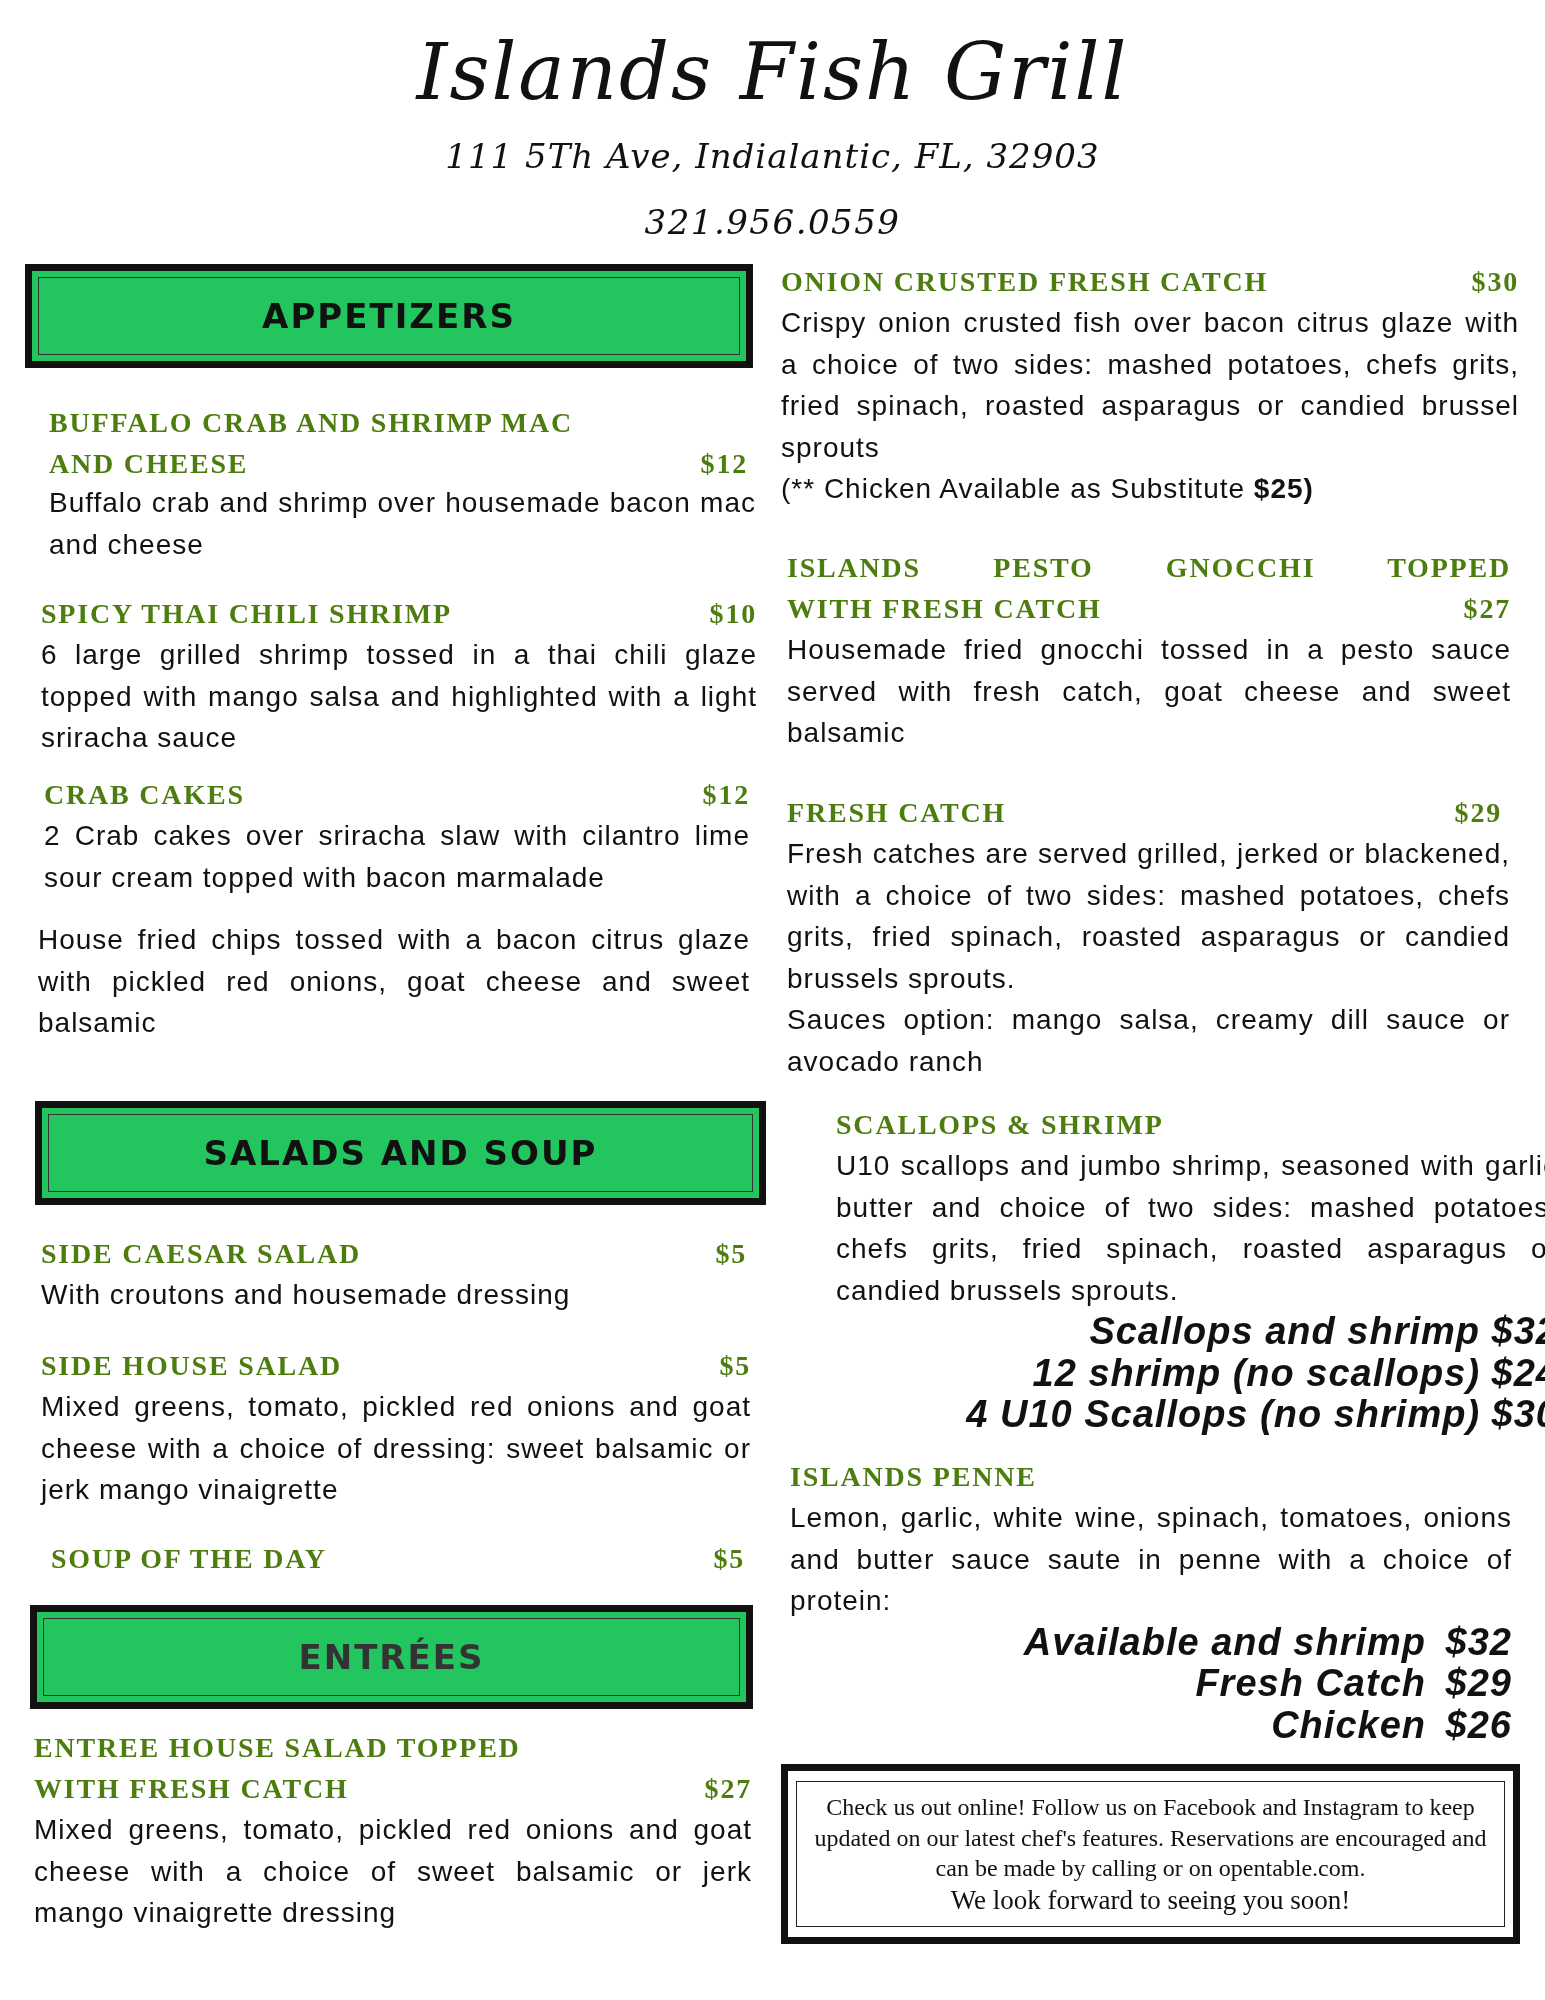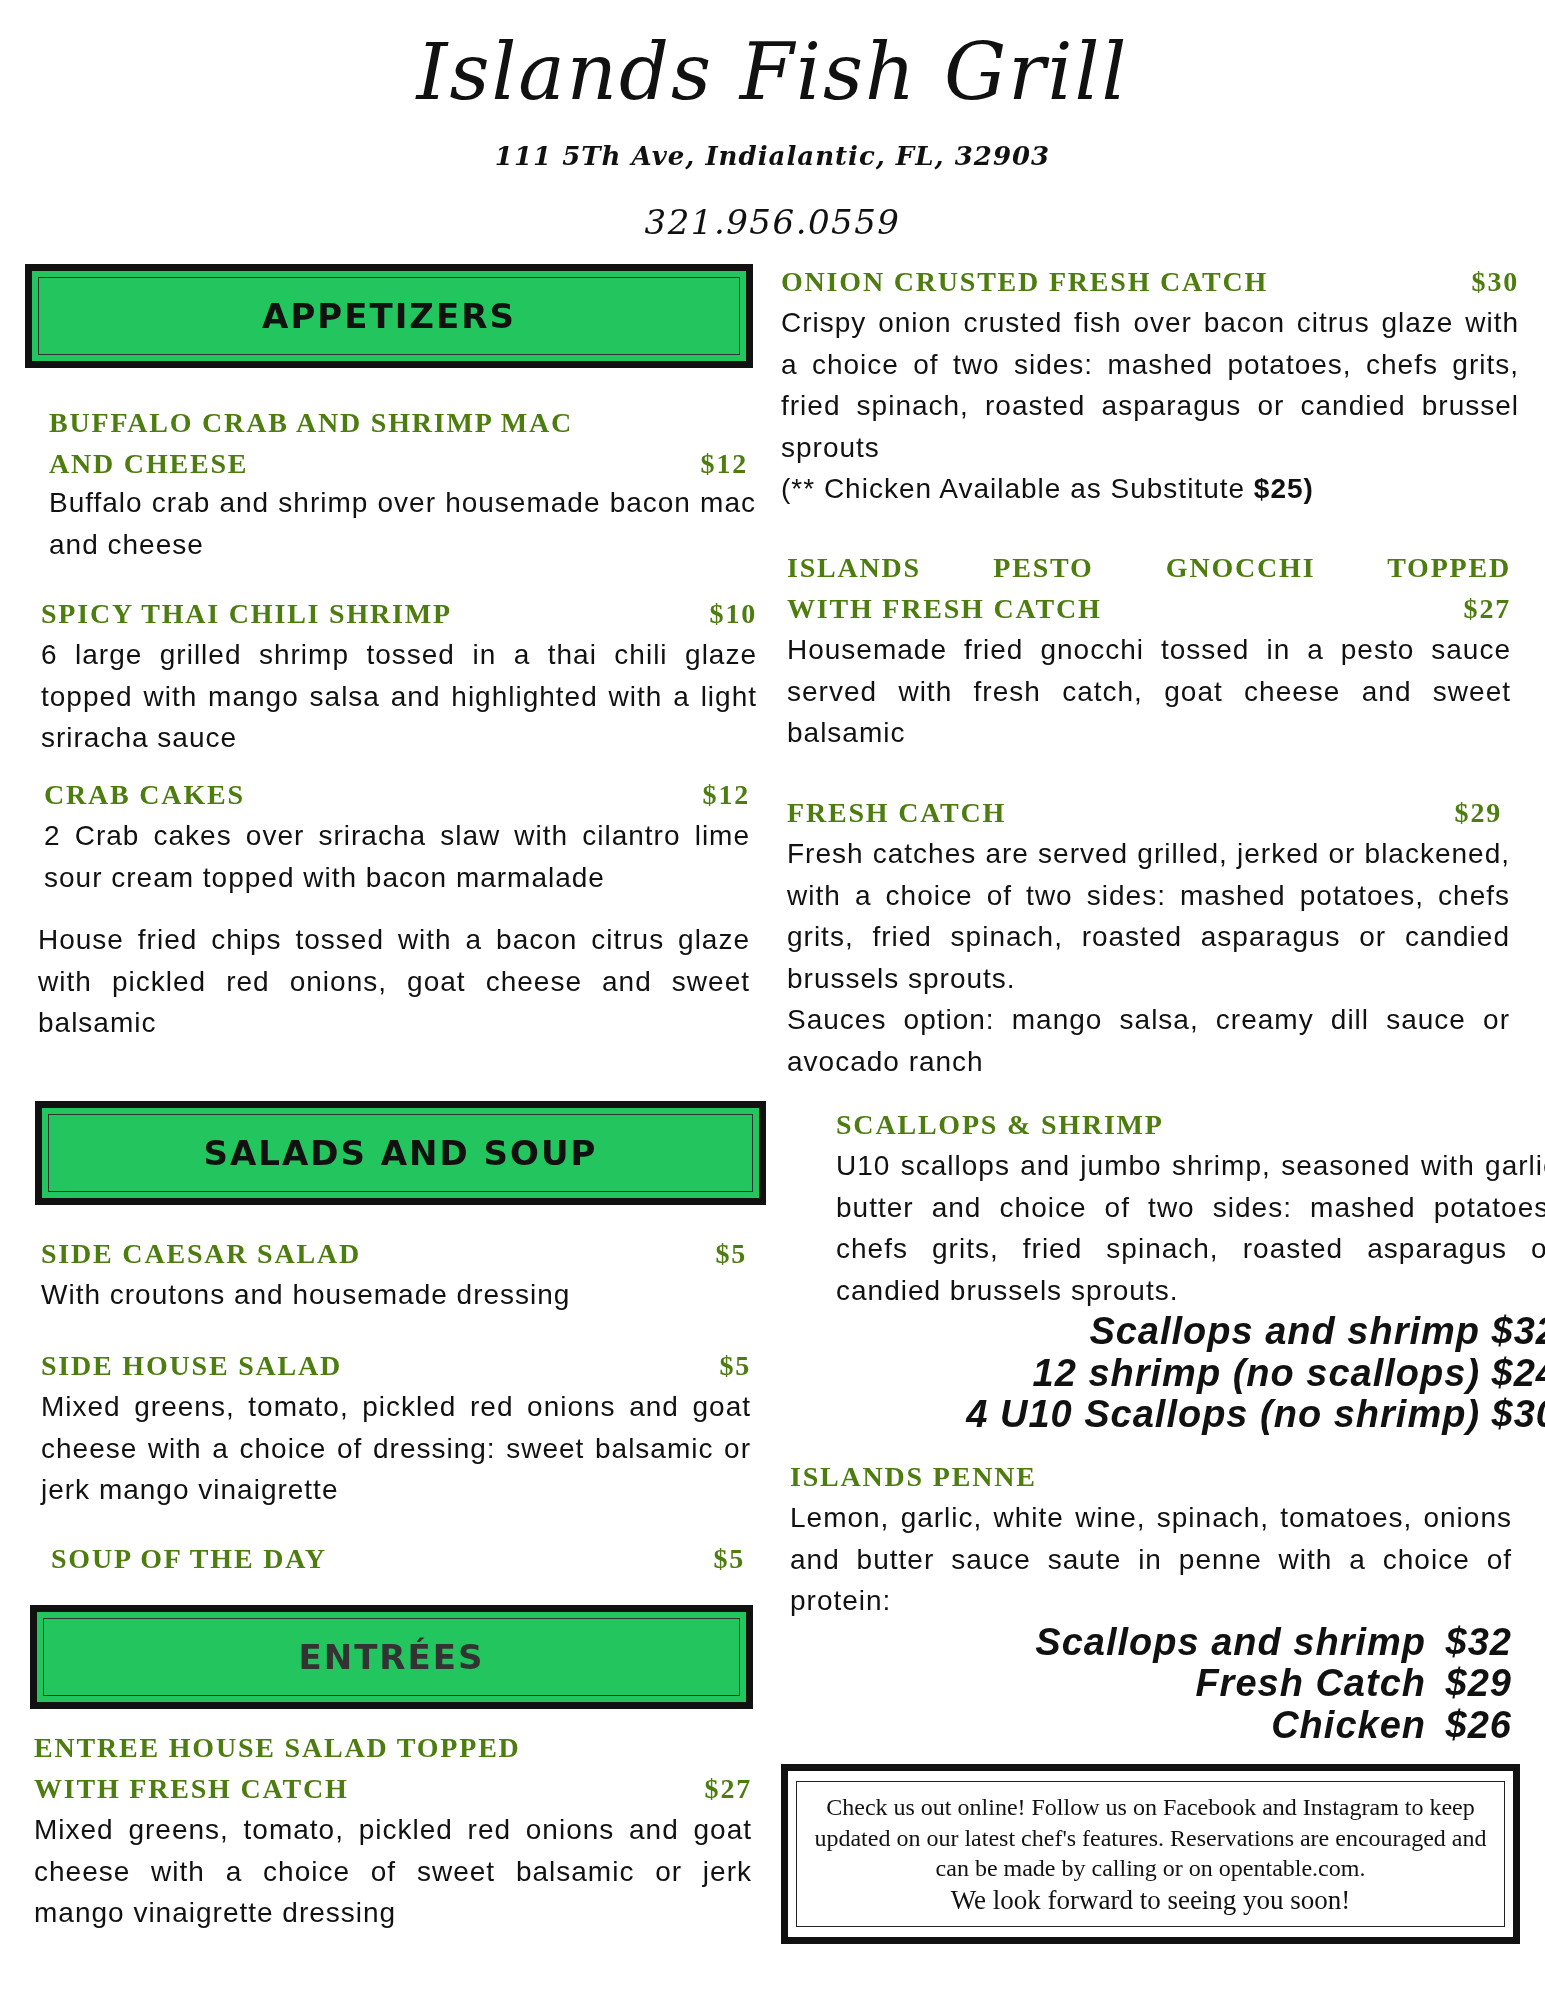--- a/index.html
+++ b/index.html
@@ -1,21 +1,21 @@
 <!DOCTYPE html>
 <html><head>
   <meta charset="utf-8">
   <style>
     * { box-sizing: border-box; margin: 0; padding: 0; }
     html, body { width: 1545px; height: 2000px; background: #ffffff; overflow: hidden; }
     body { position: relative; color: #111; font-family: "Liberation Sans", sans-serif; }
 
     .header { position: absolute; left: 0; width: 1545px; text-align: center; font-family: "DejaVu Serif", serif; font-style: italic; color: #111; }
     .title { top: 22px; font-size: 78px; letter-spacing: 2px; line-height: 100px; }
-    .address { top: 132px; font-size: 26px; letter-spacing: 1px; line-height: 48px; font-weight: bold; }
+    .address { top: 132px; font-size: 34px; letter-spacing: 1px; line-height: 48px; }
     .phone { top: 198px; font-size: 34px; letter-spacing: 1.5px; line-height: 48px; }
 
     .section-box { position: absolute; border: 7px solid #111; background: #22c55e; }
     .section-box .inner { position: absolute; left: 6px; right: 6px; top: 6px; bottom: 6px; border: 1.5px solid #333; display: flex; align-items: center; justify-content: center; }
     .section-box .label { font-family: "DejaVu Sans", sans-serif; font-weight: bold; font-size: 34px; letter-spacing: 2px; color: #111; }
     .section-box .label.grey { color: #333; }
 
     .item { position: absolute; }
     .item-head { display: flex; justify-content: space-between; align-items: flex-end; font-family: "Liberation Serif", serif; font-weight: bold; font-size: 28px; letter-spacing: 1.8px; line-height: 41px; color: #4d7c0f; }
     .item-head .name { flex: 1; }
@@ -165,21 +165,21 @@
   </div>
 </div>
 
 <div class="item" style="left:790px; top:1456px; width:722px;">
   <div class="item-head">
     <span class="name">ISLANDS PENNE</span>
   </div>
   <div class="desc">Lemon, garlic, white wine, spinach, tomatoes, onions and butter sauce saute in penne with a choice of protein:</div>
   <div class="opt-list">
     <div class="opt-row">
-      <span>Scallops and shrimp</span>
+      <span>Available and shrimp</span>
       <span class="opt-price">$32</span>
     </div>
     <div class="opt-row">
       <span>Fresh Catch</span>
       <span class="opt-price">$29</span>
     </div>
     <div class="opt-row">
       <span>Chicken</span>
       <span class="opt-price">$26</span>
     </div>

